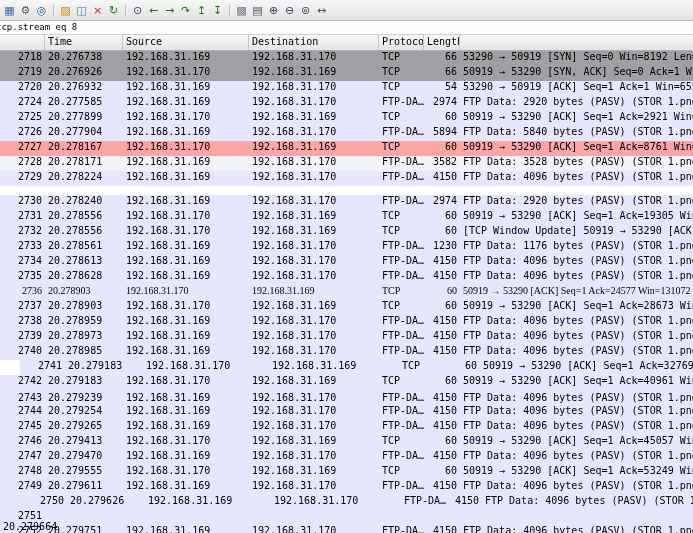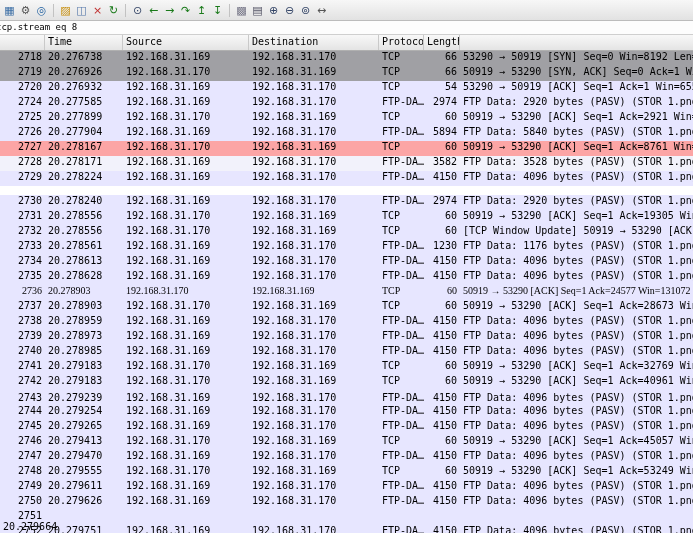--- a/index.html
+++ b/index.html
@@ -265,21 +265,21 @@
       </div>
       <div class="prow" style="background: rgb(231, 230, 255);">
         <span class="cell c-no">2740</span>
         <span class="cell c-time">20.278985</span>
         <span class="cell c-src">192.168.31.169</span>
         <span class="cell c-dst">192.168.31.170</span>
         <span class="cell c-proto">FTP-DA…</span>
         <span class="cell c-len">4150</span>
         <span class="cell c-info">FTP Data: 4096 bytes (PASV) (STOR 1.png)</span>
       </div>
-      <div class="prow" style="background: rgb(231, 230, 255);">
+      <div class="prow" style="background: rgb(231, 230, 255); margin-left: 20px;">
         <span class="cell c-no">2741</span>
         <span class="cell c-time">20.279183</span>
         <span class="cell c-src">192.168.31.170</span>
         <span class="cell c-dst">192.168.31.169</span>
         <span class="cell c-proto">TCP</span>
         <span class="cell c-len">60</span>
         <span class="cell c-info">50919 → 53290 [ACK] Seq=1 Ack=32769 Win=131072 Len=0</span>
       </div>
       <div class="prow" style="background: rgb(231, 230, 255);">
         <span class="cell c-no">2742</span>
@@ -346,21 +346,21 @@
       </div>
       <div class="prow" style="background: rgb(231, 230, 255);">
         <span class="cell c-no">2749</span>
         <span class="cell c-time">20.279611</span>
         <span class="cell c-src">192.168.31.169</span>
         <span class="cell c-dst">192.168.31.170</span>
         <span class="cell c-proto">FTP-DA…</span>
         <span class="cell c-len">4150</span>
         <span class="cell c-info">FTP Data: 4096 bytes (PASV) (STOR 1.png)</span>
       </div>
-      <div class="prow" style="background: rgb(231, 230, 255);">
+      <div class="prow" style="background: rgb(231, 230, 255); padding-left: 22px;">
         <span class="cell c-no">2750</span>
         <span class="cell c-time">20.279626</span>
         <span class="cell c-src">192.168.31.169</span>
         <span class="cell c-dst">192.168.31.170</span>
         <span class="cell c-proto">FTP-DA…</span>
         <span class="cell c-len">4150</span>
         <span class="cell c-info">FTP Data: 4096 bytes (PASV) (STOR 1.png)</span>
       </div>
       <div class="prow" style="background: rgb(231, 230, 255); flex-direction: column;">
         <span class="cell c-no">2751</span>

